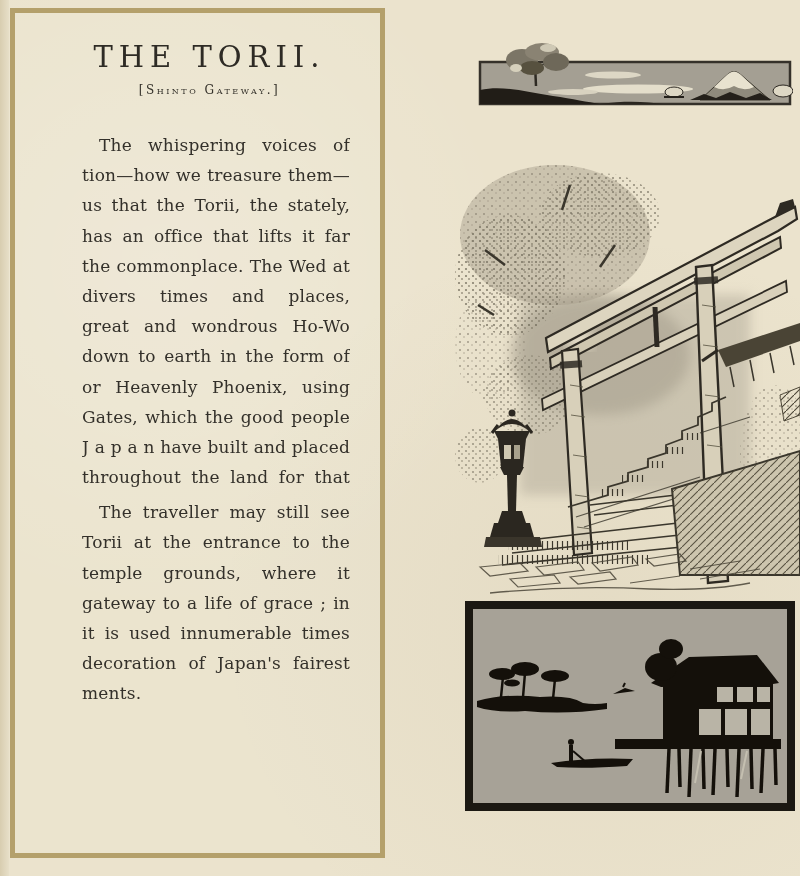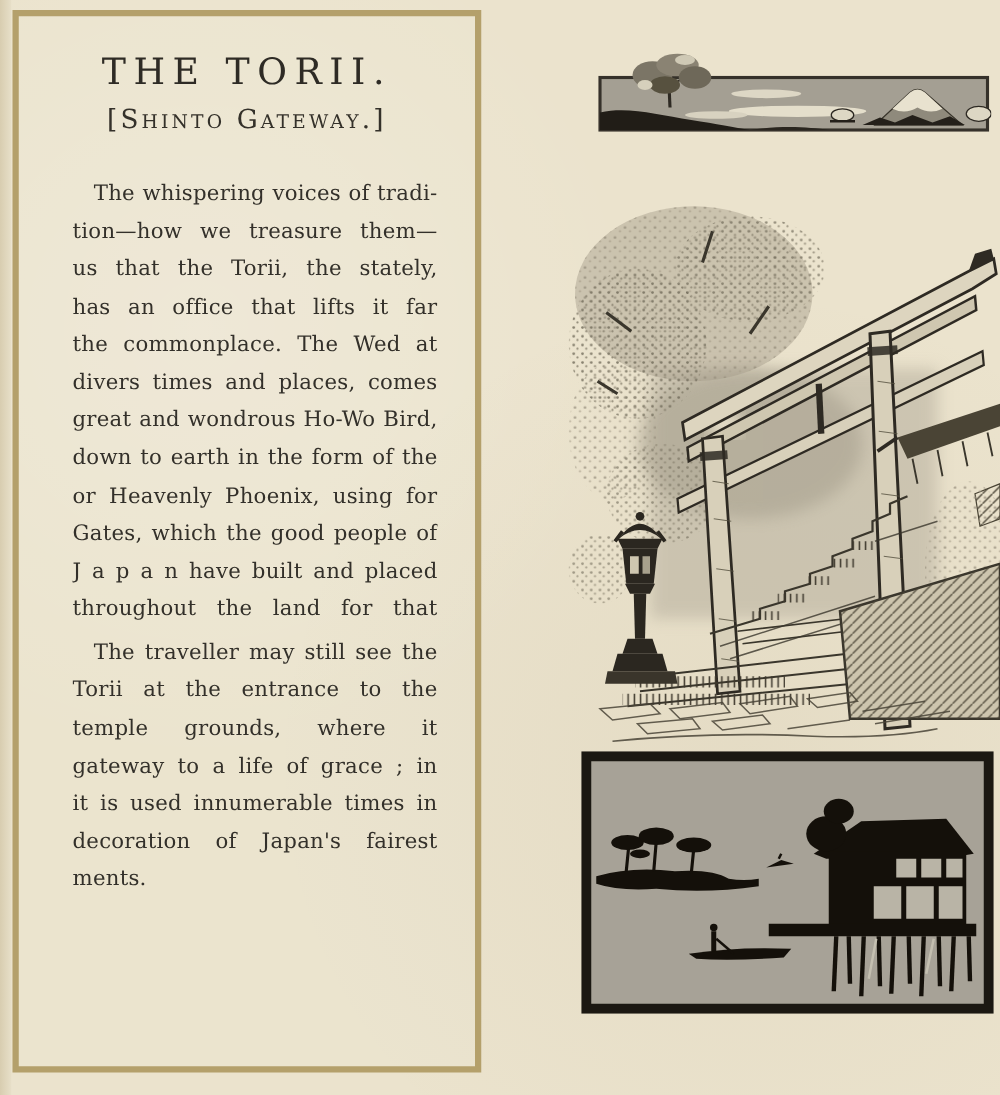--- a/index.html
+++ b/index.html
@@ -14,28 +14,29 @@
     overflow:hidden;
   }
   .gutter {
     position:absolute; left:0; top:0; width:9px; height:876px;
     background:linear-gradient(90deg,#d8cdb0,#e7dfc8);
   }
   .text-panel {
     position:absolute; left:10px; top:8px; width:375px; height:850px;
     border:5px solid #b4a06b;
     background:rgba(255,255,255,0.04);
+    padding-left:24px;
   }
   .page-title {
     margin-top:27px; text-align:center;
     font-size:29px; letter-spacing:6px; font-weight:500; color:#2e2b25;
   }
   .page-subtitle {
     margin-top:9px; text-align:center;
-    font-size:21px; letter-spacing:2.5px; color:#34312a;
+    font-size:12px; letter-spacing:2.5px; color:#34312a;
     font-variant-caps:small-caps;
   }
   .body-text {
     margin-top:33px; padding:0 30px 0 43px;
     color:#33302a; font-size:17px;
   }
   .para { margin:0; }
   .para + .para { margin-top:5px; }
   .tline {
     height:30.2px; line-height:30.2px;

